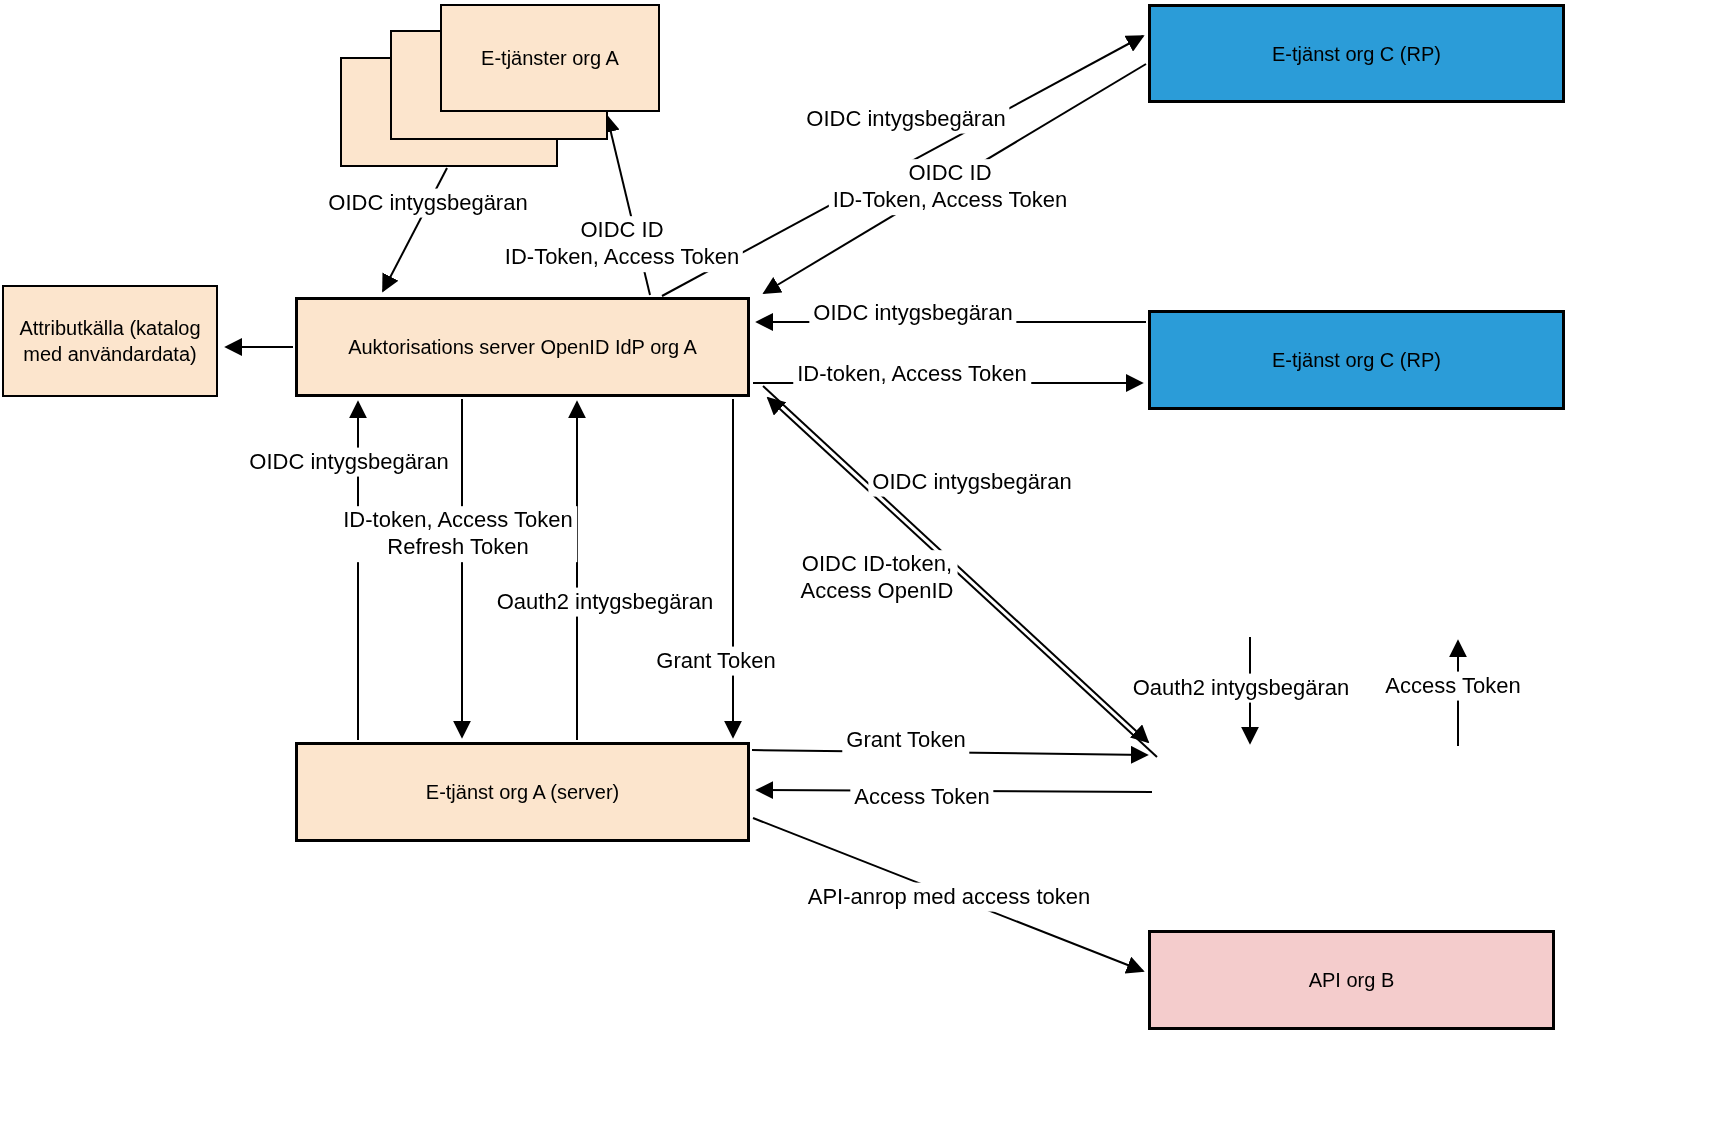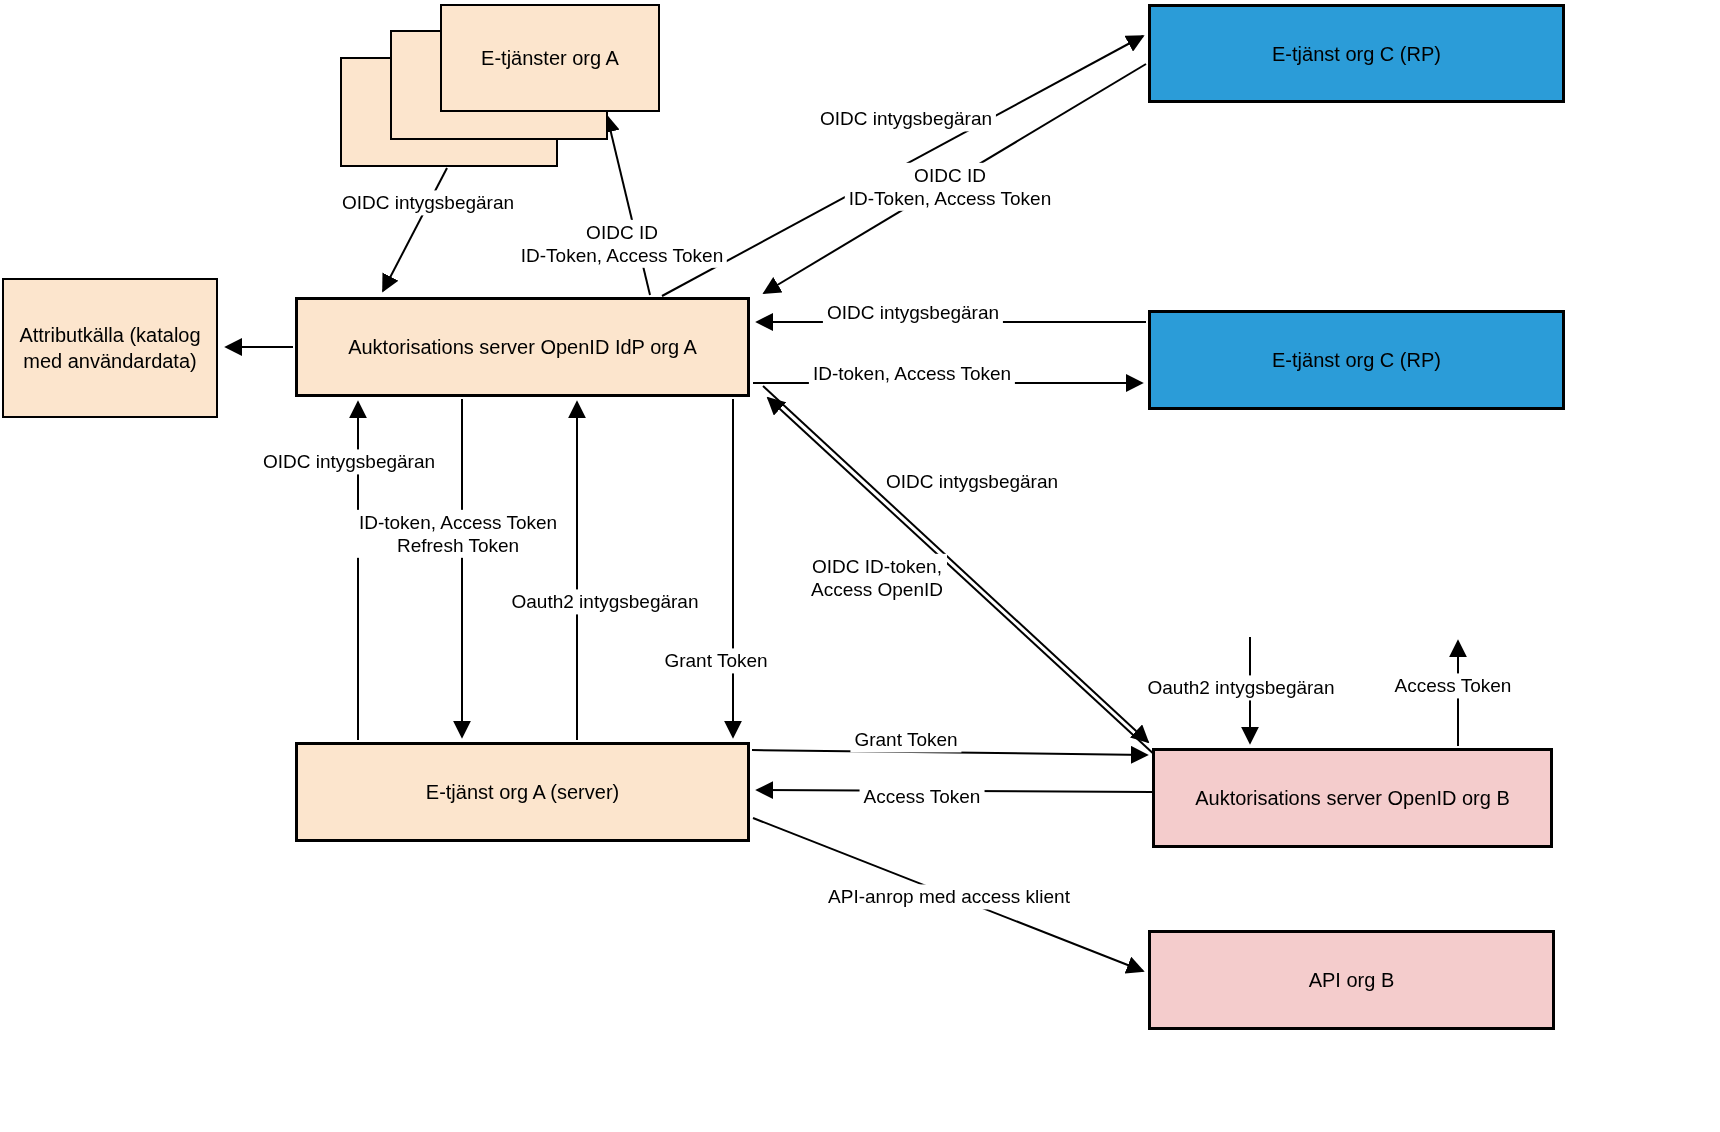--- a/index.html
+++ b/index.html
@@ -31,21 +31,21 @@
     white-space: pre-line;
     padding: 4px;
   }
   .thin { border-width: 2px; }
   .peach { background: #fce5cd; }
   .blue  { background: #2b9cd8; }
   .pink  { background: #f4cccc; }
   .elabel {
     position: absolute;
     transform: translate(-50%, -50%);
-    font-size: 19px;
+    font-size: 22px;
     line-height: 1.22;
     text-align: center;
     white-space: pre-line;
     background: #ffffff;
     padding: 1px 4px;
   }
 </style>
 </head>
 <body>
 
@@ -76,41 +76,38 @@
     <line x1="1250" y1="637" x2="1250" y2="743" marker-end="url(#arrow)"></line>
     <line x1="1458" y1="746" x2="1458" y2="641" marker-end="url(#arrow)"></line>
   </svg>
 
   <div class="node peach thin" style="left:340px; top:57px; width:218px; height:110px;"></div>
   <div class="node peach thin" style="left:390px; top:30px; width:218px; height:110px;"></div>
   <div class="node peach thin" style="left:440px; top:4px; width:220px; height:108px;">
     <span>E-tjänster org A</span>
   </div>
 
-  <div class="node peach thin" style="left:2px; top:278px; width:216px; height:140px;">
+  <div class="node peach thin" style="left:2px; top:285px; width:216px; height:112px;">
     <span>Attributkälla (katalog
 med användardata)</span>
   </div>
 
   <div class="node peach" style="left:295px; top:297px; width:455px; height:100px;">
     <span>Auktorisations server OpenID IdP  org A</span>
   </div>
 
   <div class="node blue" style="left:1148px; top:4px; width:417px; height:99px;">
     <span>E-tjänst org C (RP)</span>
   </div>
 
   <div class="node blue" style="left:1148px; top:310px; width:417px; height:100px;">
     <span>E-tjänst org C (RP)</span>
   </div>
 
 
-  <div class="node pink" style="left:1152px; top:748px; width:401px; height:100px;">
-    <span>Auktorisations server OpenID  org B</span>
-  </div>
 
   <div class="node peach" style="left:295px; top:742px; width:455px; height:100px;">
     <span>E-tjänst org A (server)</span>
   </div>
 
   <div class="node pink" style="left:1148px; top:930px; width:407px; height:100px;">
     <span>API org B</span>
   </div>
 
   <div class="elabel" style="left:428px; top:203px;">OIDC  intygsbegäran</div>
@@ -124,17 +121,17 @@
   <div class="elabel" style="left:972px; top:482px;">OIDC  intygsbegäran</div>
   <div class="elabel" style="left:877px; top:578px;">OIDC ID-token,
 Access OpenID</div>
   <div class="elabel" style="left:349px; top:462px;">OIDC intygsbegäran</div>
   <div class="elabel" style="left:458px; top:534px;">ID-token, Access Token
 Refresh Token</div>
   <div class="elabel" style="left:605px; top:602px;">Oauth2 intygsbegäran</div>
   <div class="elabel" style="left:716px; top:661px;">Grant Token</div>
   <div class="elabel" style="left:906px; top:740px;">Grant Token</div>
   <div class="elabel" style="left:922px; top:797px;">Access Token</div>
-  <div class="elabel" style="left:949px; top:897px;">API-anrop med access klient</div>
+  <div class="elabel" style="left:949px; top:897px;">API-anrop med access token</div>
   <div class="elabel" style="left:1241px; top:688px;">Oauth2  intygsbegäran</div>
   <div class="elabel" style="left:1453px; top:686px;">Access Token</div>
 
 </div>
 
 </body></html>

